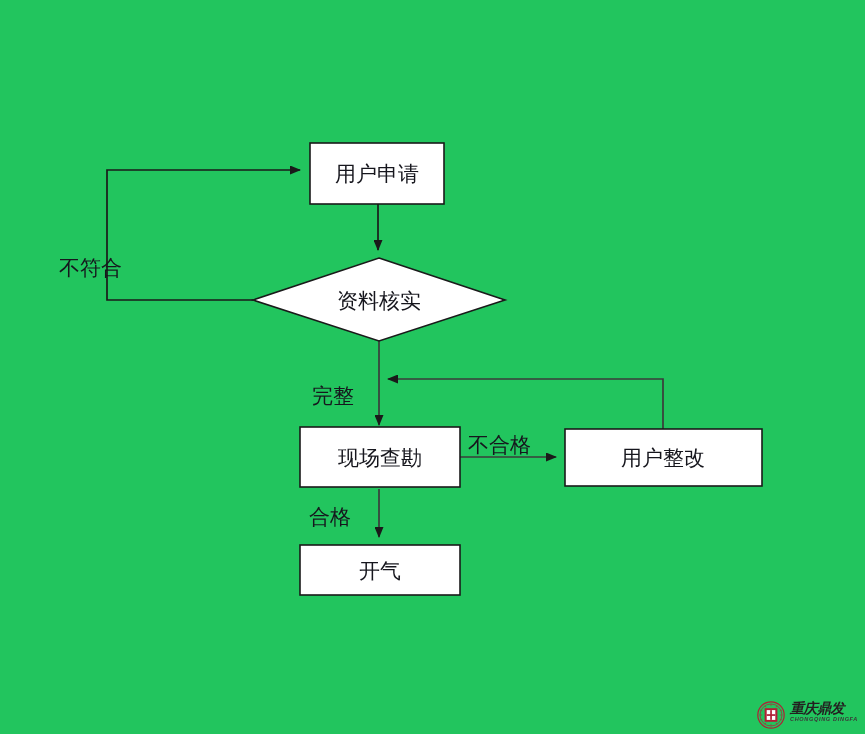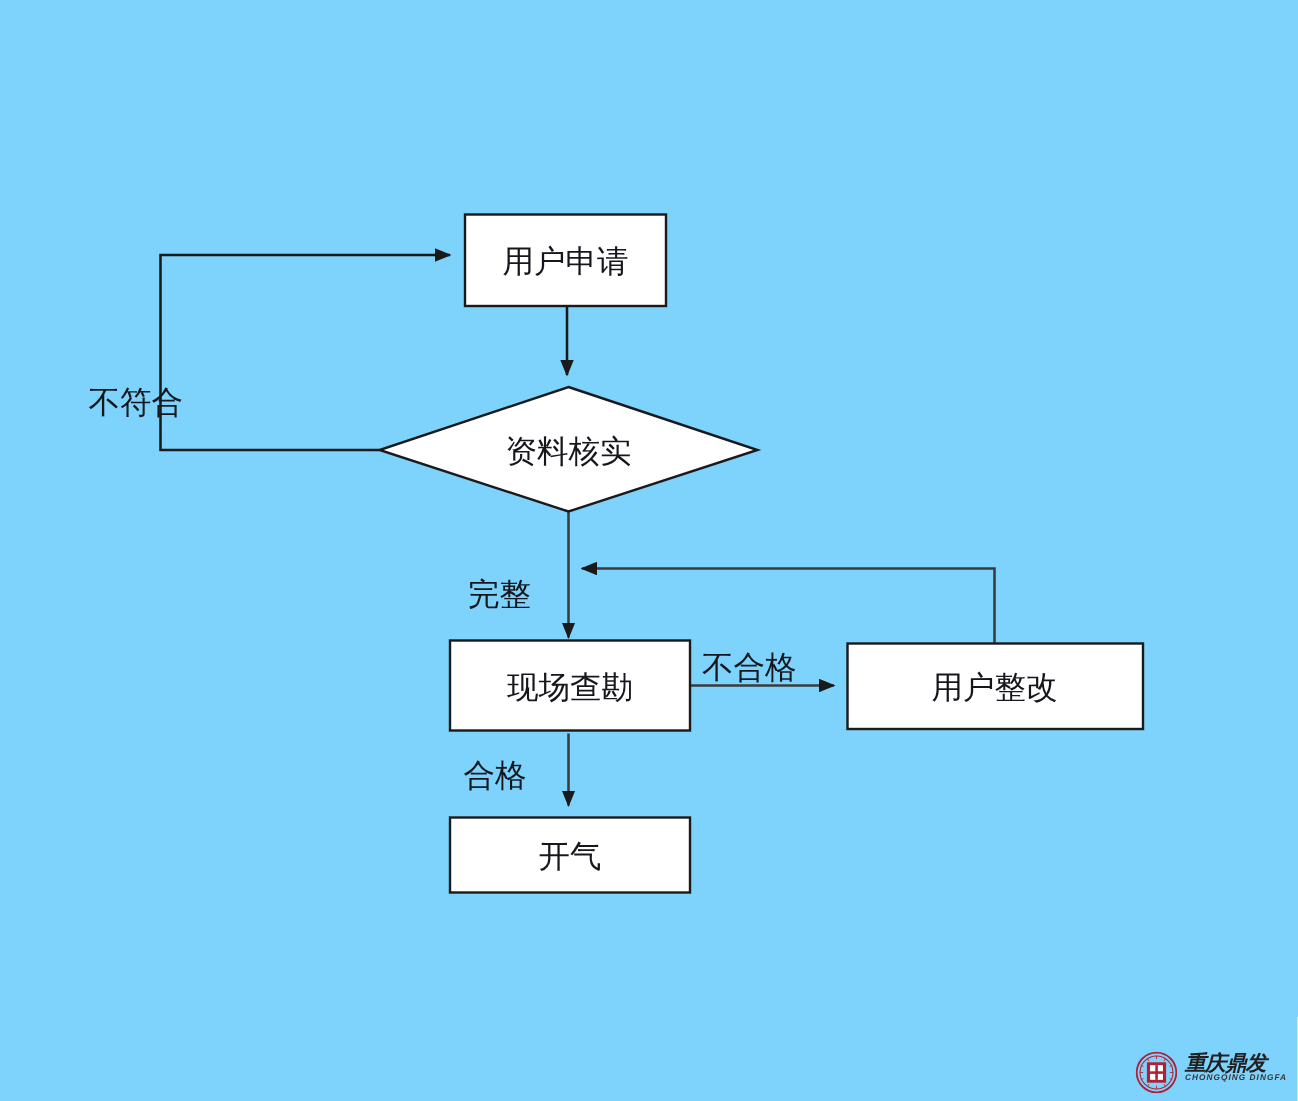--- a/index.html
+++ b/index.html
@@ -7,21 +7,21 @@
     padding: 0;
     background: #ffffff;
   }
   body {
     font-family: "Liberation Serif", "DejaVu Serif", serif;
   }
   #canvas {
     position: relative;
     width: 865px;
     height: 734px;
-    background: #7dd3fc;
+    background: #22c55e;
     overflow: hidden;
   }
   #flow-svg {
     position: absolute;
     left: 0;
     top: 0;
     width: 865px;
     height: 734px;
   }
   .node-text {

